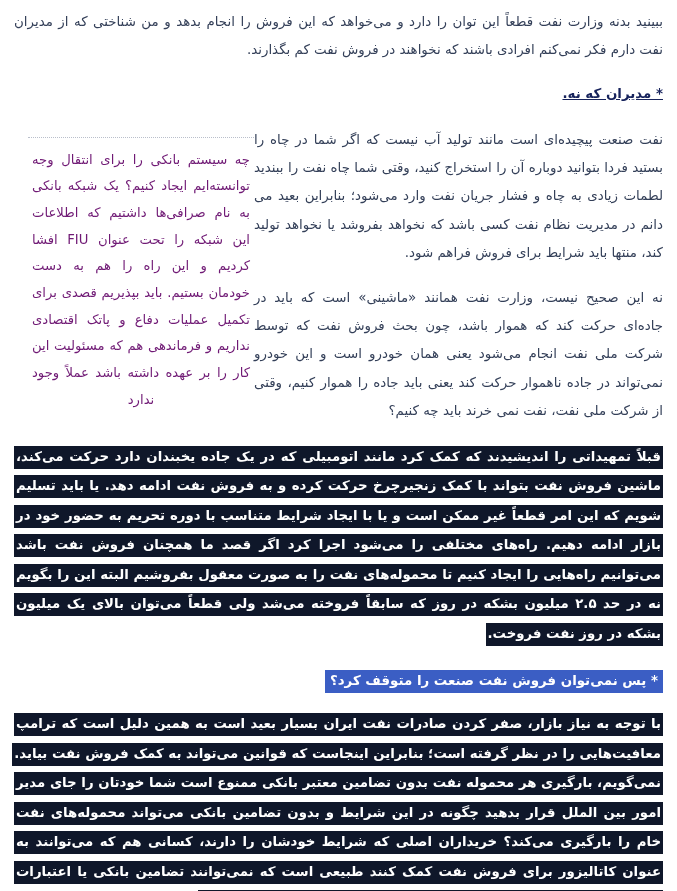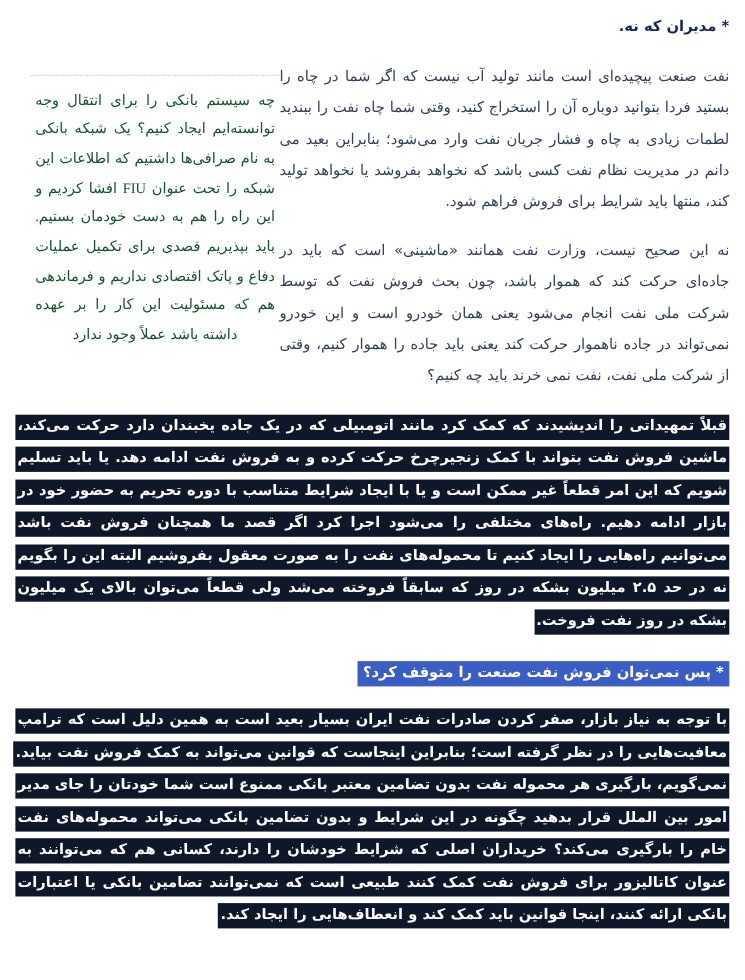--- a/index.html
+++ b/index.html
@@ -29,25 +29,24 @@
     width: 226px;
     margin: 11px 0 6px 14px;
     padding: 9px 4px 0 4px;
     border-top: 1px dotted #b9bfcb;
     box-sizing: border-box;
   }
   .pullquote p {
     margin: 0;
     font-size: 13.2px;
     line-height: 2.02;
-    color: #14532d;
+    color: #701a75;
     text-align: justify;
     text-align-last: center;
     word-spacing: 0.5px;
-    font-family: Liberation Serif, serif;
   }
 
   
   p.body-para {
     margin: 0 0 16px 0;
     font-size: 13.4px;
     line-height: 2.12;
     color: #333f58;
     text-align: justify;
     text-justify: inter-word;
@@ -55,20 +54,21 @@
   p.body-para:last-child { margin-bottom: 0; }
 
   
   h3.q-heading {
     margin: 4px 0 18px 0;
     font-size: 13.4px;
     line-height: 2.0;
     font-weight: bold;
     color: #17235c;
     text-align: right;
+    text-decoration: underline;
   }
 
   
   h3.q-heading-hl {
     margin: 2px 0 14px 0;
     font-size: 13.4px;
     line-height: 2.0;
     font-weight: bold;
     text-align: right;
   }
@@ -97,20 +97,21 @@
     -webkit-box-decoration-break: clone;
   }
 
   .clearfix::after { content: ""; display: table; clear: both; }
 </style>
 </head>
 <body>
 
 <div class="article clearfix">
 
+  <p class="body-para">ببینید بدنه وزارت نفت قطعاً این توان را دارد و می‌خواهد که این فروش را انجام بدهد و من شناختی که از مدیران نفت دارم فکر نمی‌کنم افرادی باشند که نخواهند در فروش نفت کم بگذارند.</p>
 
   <h3 class="q-heading">* مدیران که نه.</h3>
 
   <aside class="pullquote">
     <p>چه سیستم بانکی را برای انتقال وجه توانسته‌ایم ایجاد کنیم؟ یک شبکه بانکی به نام صرافی‌ها داشتیم که اطلاعات این شبکه را تحت عنوان FIU افشا کردیم و این راه را هم به دست خودمان بستیم. باید بپذیریم قصدی برای تکمیل عملیات دفاع و پاتک اقتصادی نداریم و فرماندهی هم که مسئولیت این کار را بر عهده داشته باشد عملاً وجود ندارد</p>
   </aside>
 
 
   <p class="body-para">نفت صنعت پیچیده‌ای است مانند تولید آب نیست که اگر شما در چاه را بستید فردا بتوانید دوباره آن را استخراج کنید، وقتی شما چاه نفت را ببندید لطمات زیادی به چاه و فشار جریان نفت وارد می‌شود؛ بنابراین بعید می دانم در مدیریت نظام نفت کسی باشد که نخواهد بفروشد یا نخواهد تولید کند، منتها باید شرایط برای فروش فراهم شود.</p>
 

